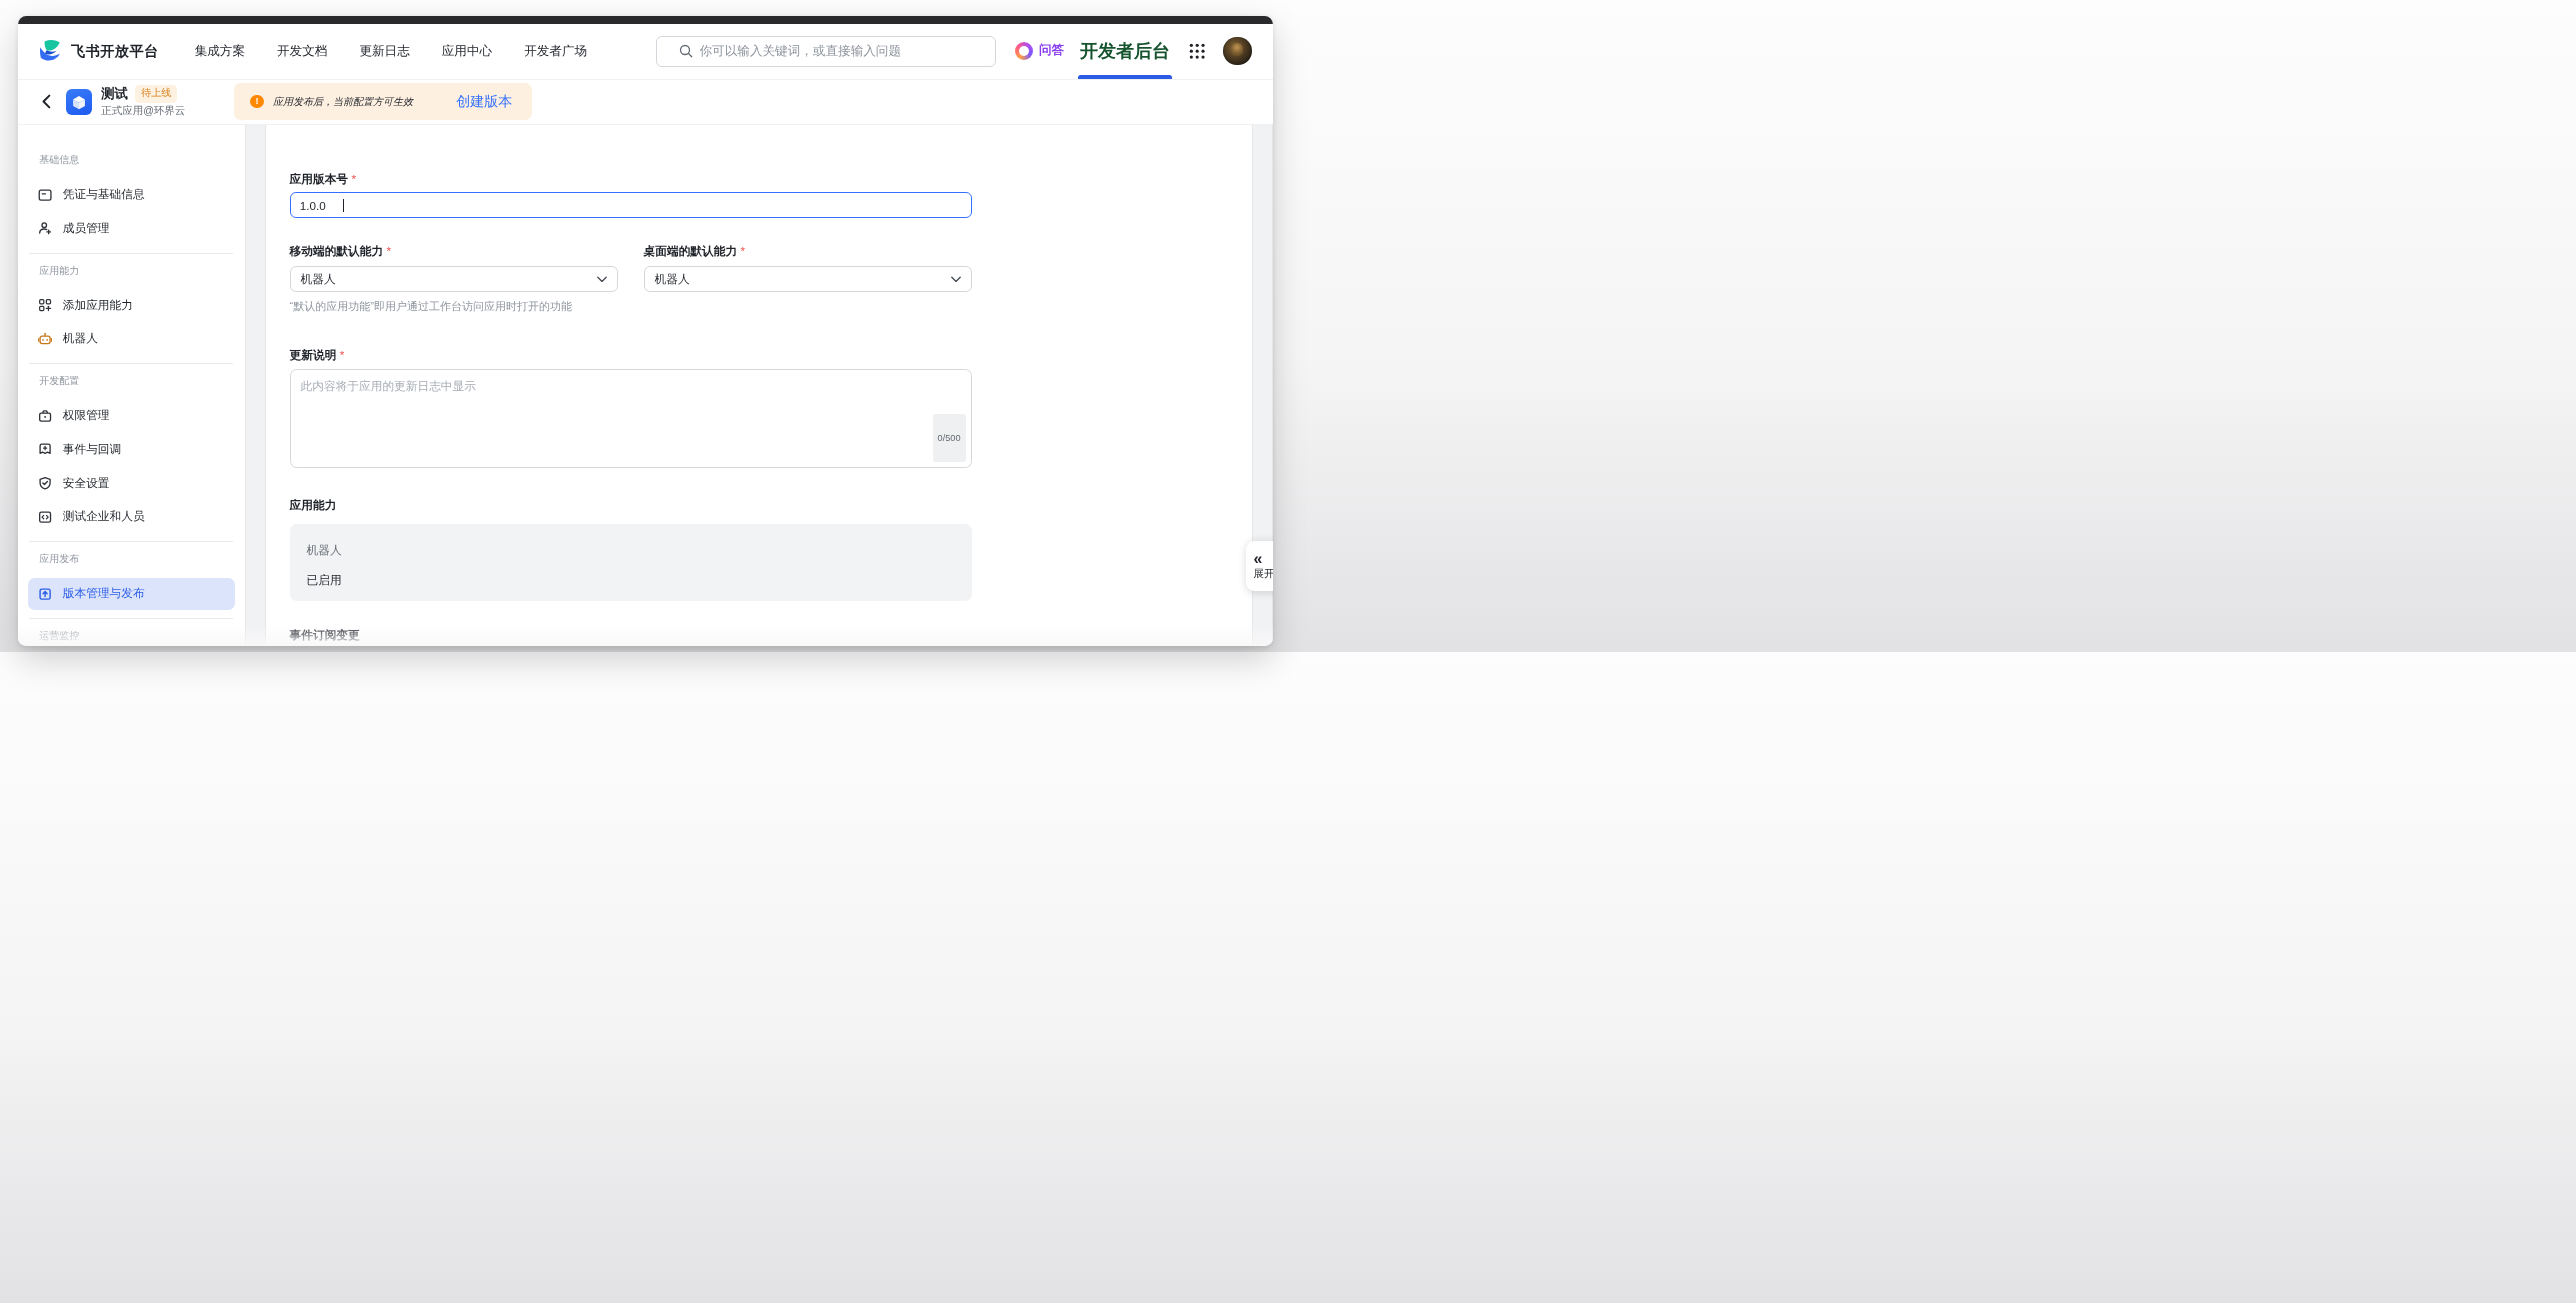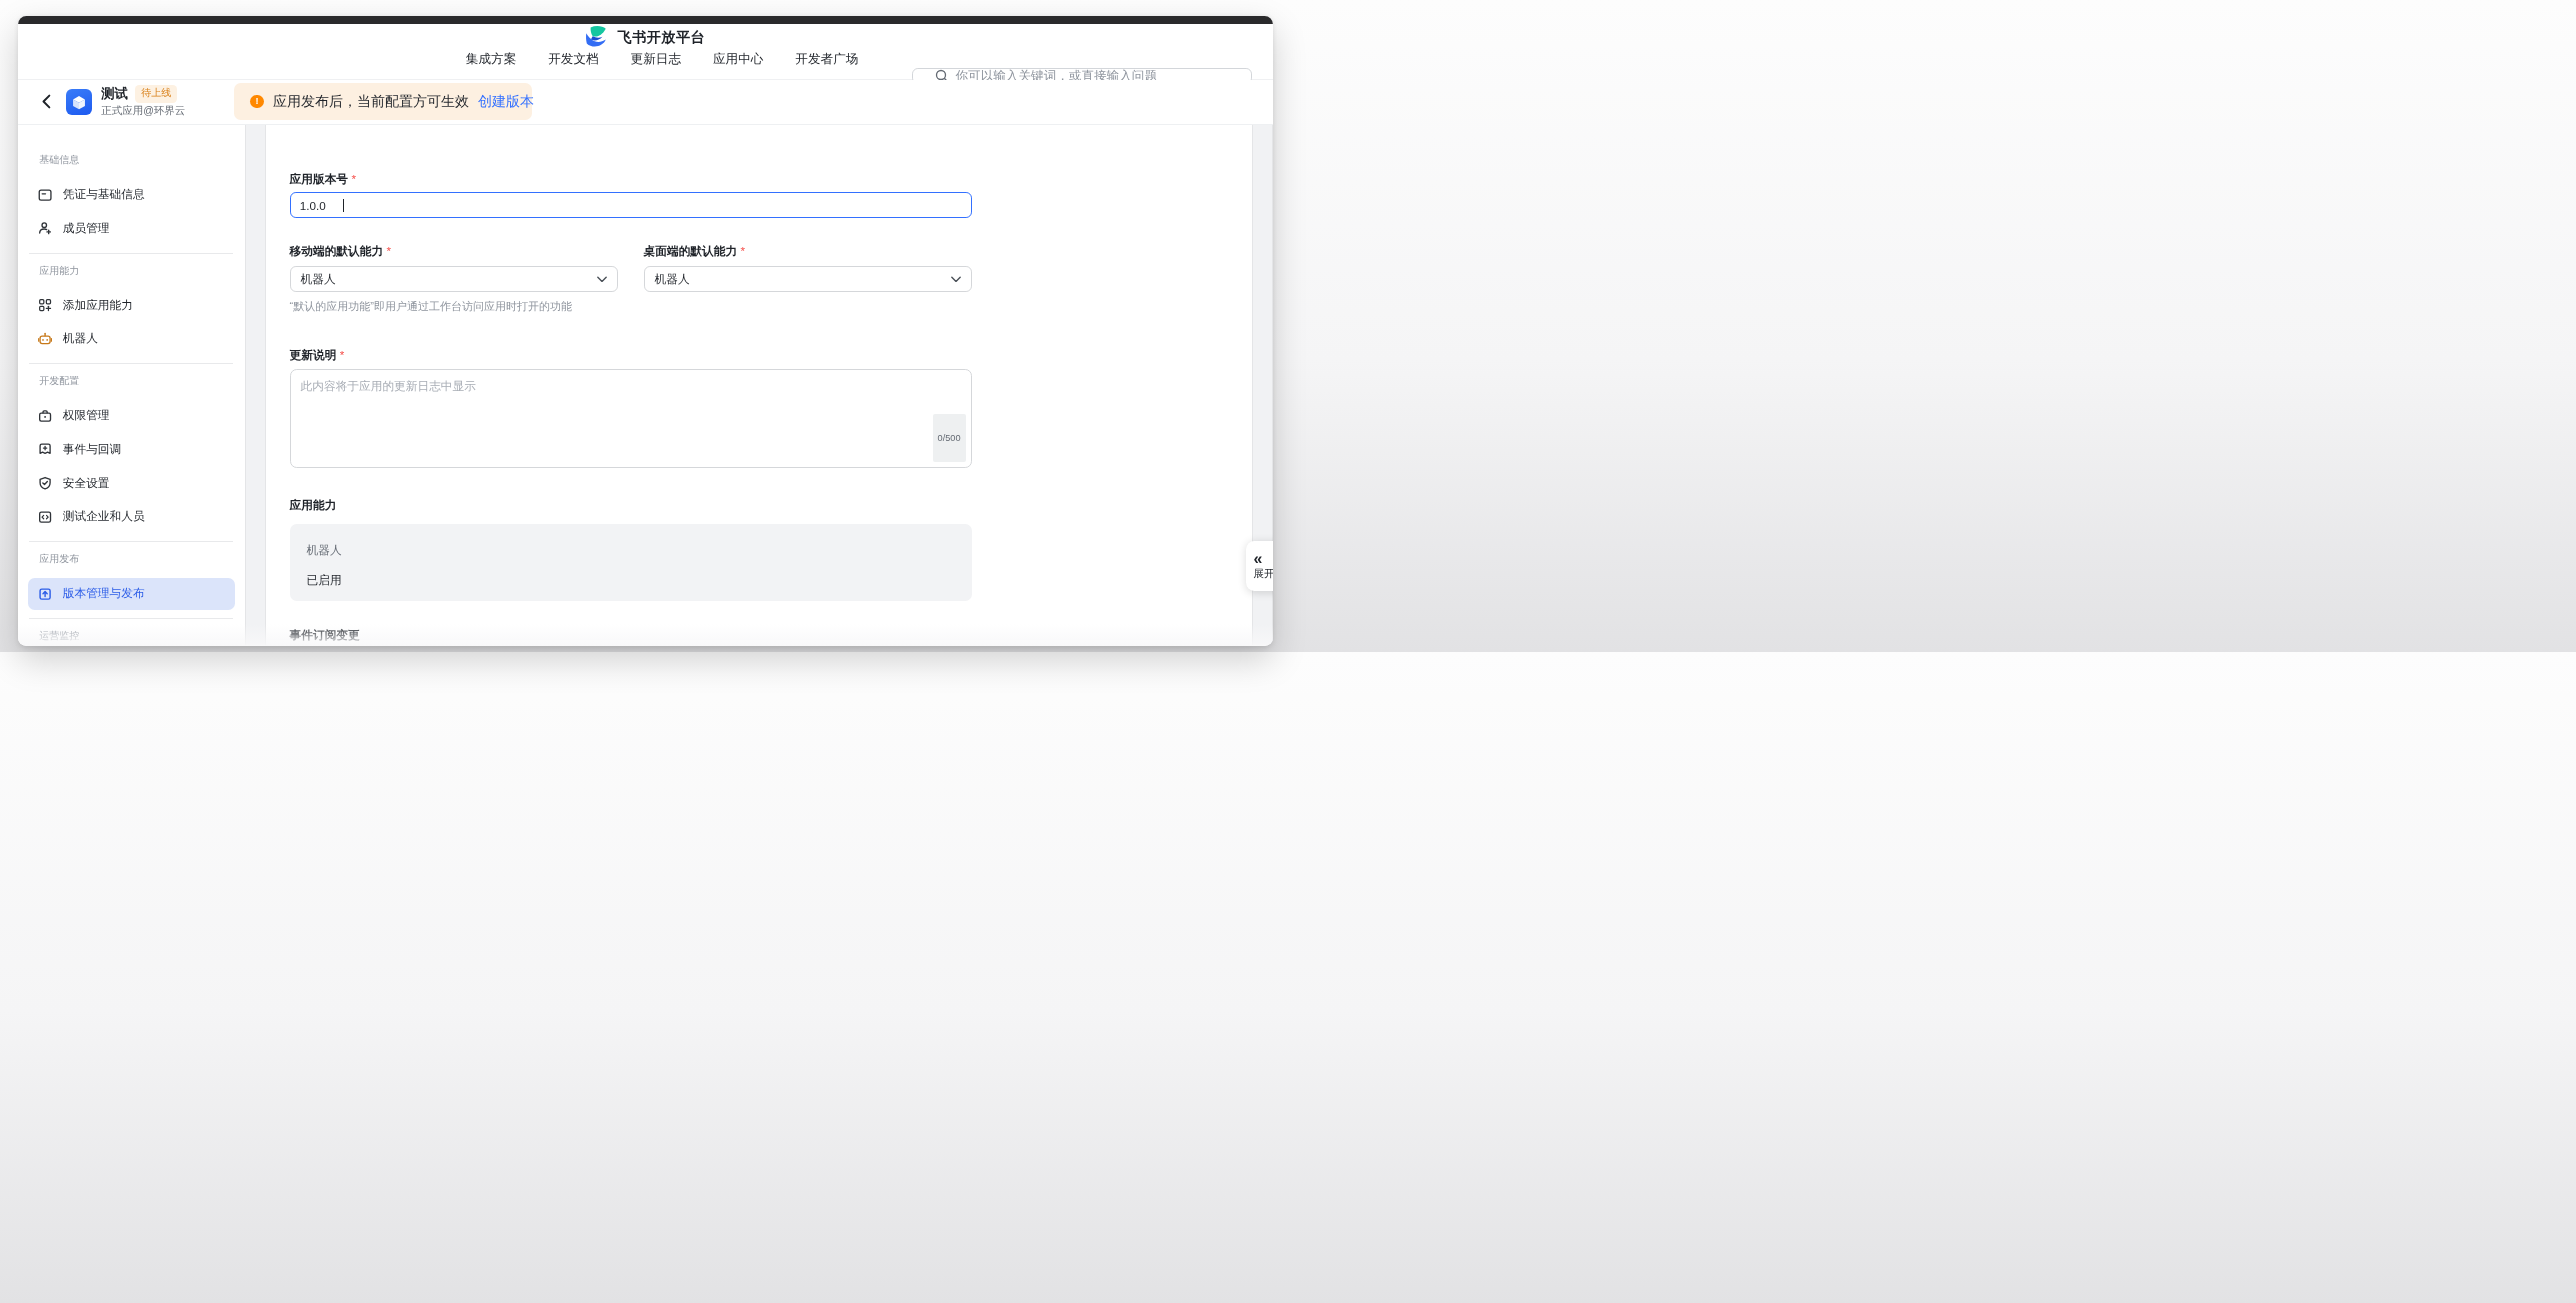--- a/index.html
+++ b/index.html
@@ -12,21 +12,21 @@
   .window{
     position:absolute; left:17.6px; top:16px; width:1255px; height:630px;
     background:#fff; border-radius:8.4px;
     box-shadow:0 1.7px 5px rgba(0,0,0,.10), 0 13.4px 34px rgba(0,0,0,.18);
     overflow:hidden;
   }
   .titlebar{ height:7.5px; background:#2a2a2c; }
   
   .navbar{
     height:56px; background:#fff; border-bottom:0.8px solid #eff0f2;
-    display:flex; align-items:center; padding:0 21px 0 19px; position:relative;flex-direction:column;
+    display:flex; align-items:center; padding:0 21px 0 19px; position:relative;
   }
   .logo{ display:flex; align-items:center; gap:7.5px; }
   .logo-mark{ width:27px; height:27px; }
   .logo-title{ font-size:14.2px; font-weight:700; letter-spacing:0.4px; }
   .nav-menu{ display:flex; gap:32px; margin-left:36px; }
   .nav-item{ font-size:12.6px; font-weight:500; color:#1f2329; cursor:pointer; white-space:nowrap; }
   .searchbox{
     margin-left:auto; width:340px; height:31px; border:0.8px solid #d3d6da; border-radius:5.9px;
     display:flex; align-items:center; padding:0 22px; gap:6.7px; background:#fff;
   }
@@ -61,21 +61,21 @@
     background:linear-gradient(160deg,#3a7cf8 0%,#1d5af0 100%); display:flex; align-items:center; justify-content:center; }
   .app-meta{ margin-left:9.2px; }
   .app-name-row{ display:flex; align-items:center; gap:7.5px; }
   .app-name{ font-size:13.4px; font-weight:700; }
   .app-badge{ font-size:10px; color:#d9821c; background:#fdf1e2; border-radius:4.2px; padding:1.7px 5.9px 2.5px; font-weight:500; }
   .app-sub{ font-size:10.5px; color:#646a73; margin-top:1.7px; }
   .notice{ margin-left:49px; height:37px; background:#fdf0e1; border-radius:6.7px;
     display:flex; align-items:center; padding:0 20px 0 16px; gap:9.2px; width:298px; }
   .notice-icon{ width:13.4px; height:13.4px; border-radius:50%; background:#ff8800; color:#fff;
     font-size:9.2px; font-weight:700; display:flex; align-items:center; justify-content:center; flex:none; }
-  .notice-text{ font-size:14px; color:#1f2329; white-space:nowrap; }
+  .notice-text{ font-size:10px; color:#1f2329; white-space:nowrap;font-style:italic; }
   .notice-link{ font-size:14px; color:#3370ff; margin-left:auto; cursor:pointer; white-space:nowrap; }
   
   .bodyrow{ display:flex; height:520px; position:relative; }
   .sidebar{ width:227px; background:#fff; overflow:hidden; padding:0 10px; flex:none; }
   .scroll-strip{ width:21px; flex:none; background:#f1f2f4; border-left:0.8px solid #e4e5e7; border-right:0.8px solid #e4e5e7; }
   .side-sec-title{ font-size:10px; color:#8f959e; margin:10px 11.7px 11.7px; }
   .side-sec-title.first{ margin-top:28.5px; }
   .side-item{ height:32px; border-radius:6.7px; display:flex; align-items:center; gap:11px;
     padding:0 10px; font-size:11.7px; color:#1f2329; cursor:pointer; margin-bottom:1.7px; }
   .side-item .ic{ width:14.2px; height:14.2px; display:flex; align-items:center; justify-content:center; color:#2f3338; flex:none; }

